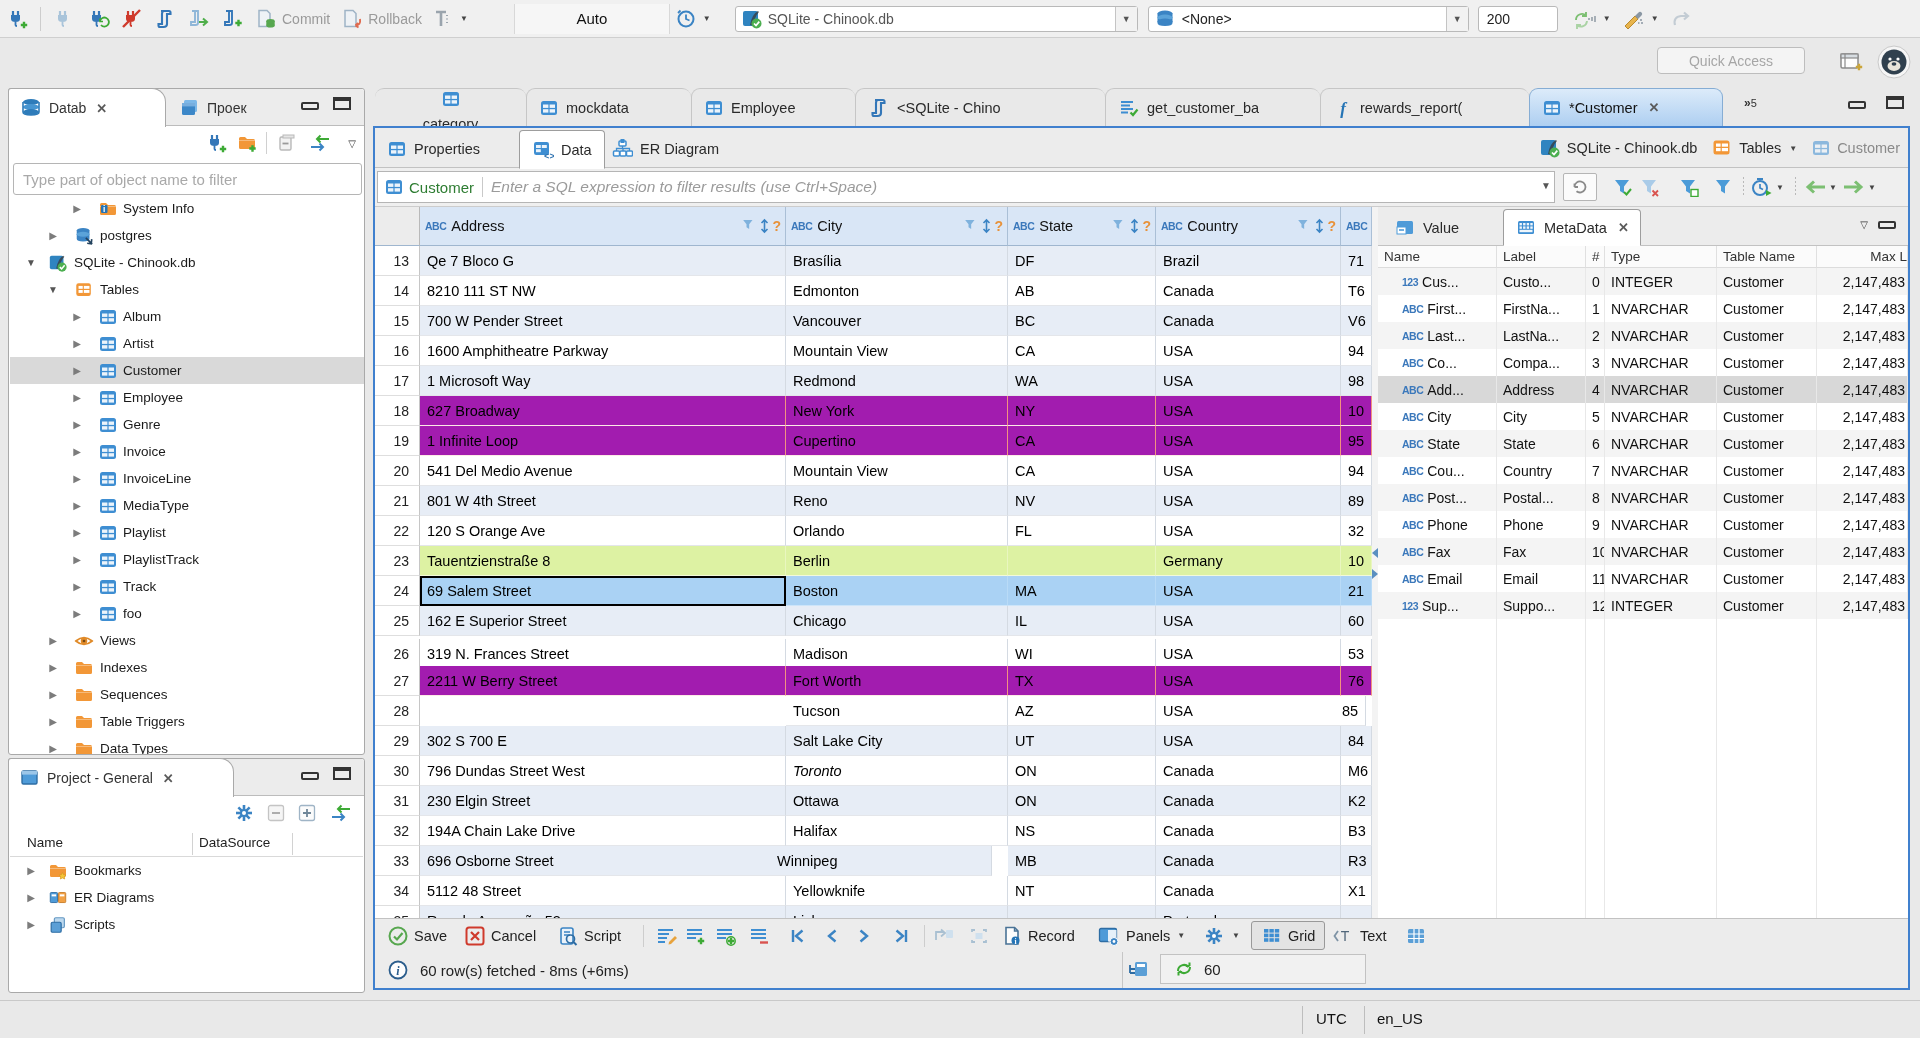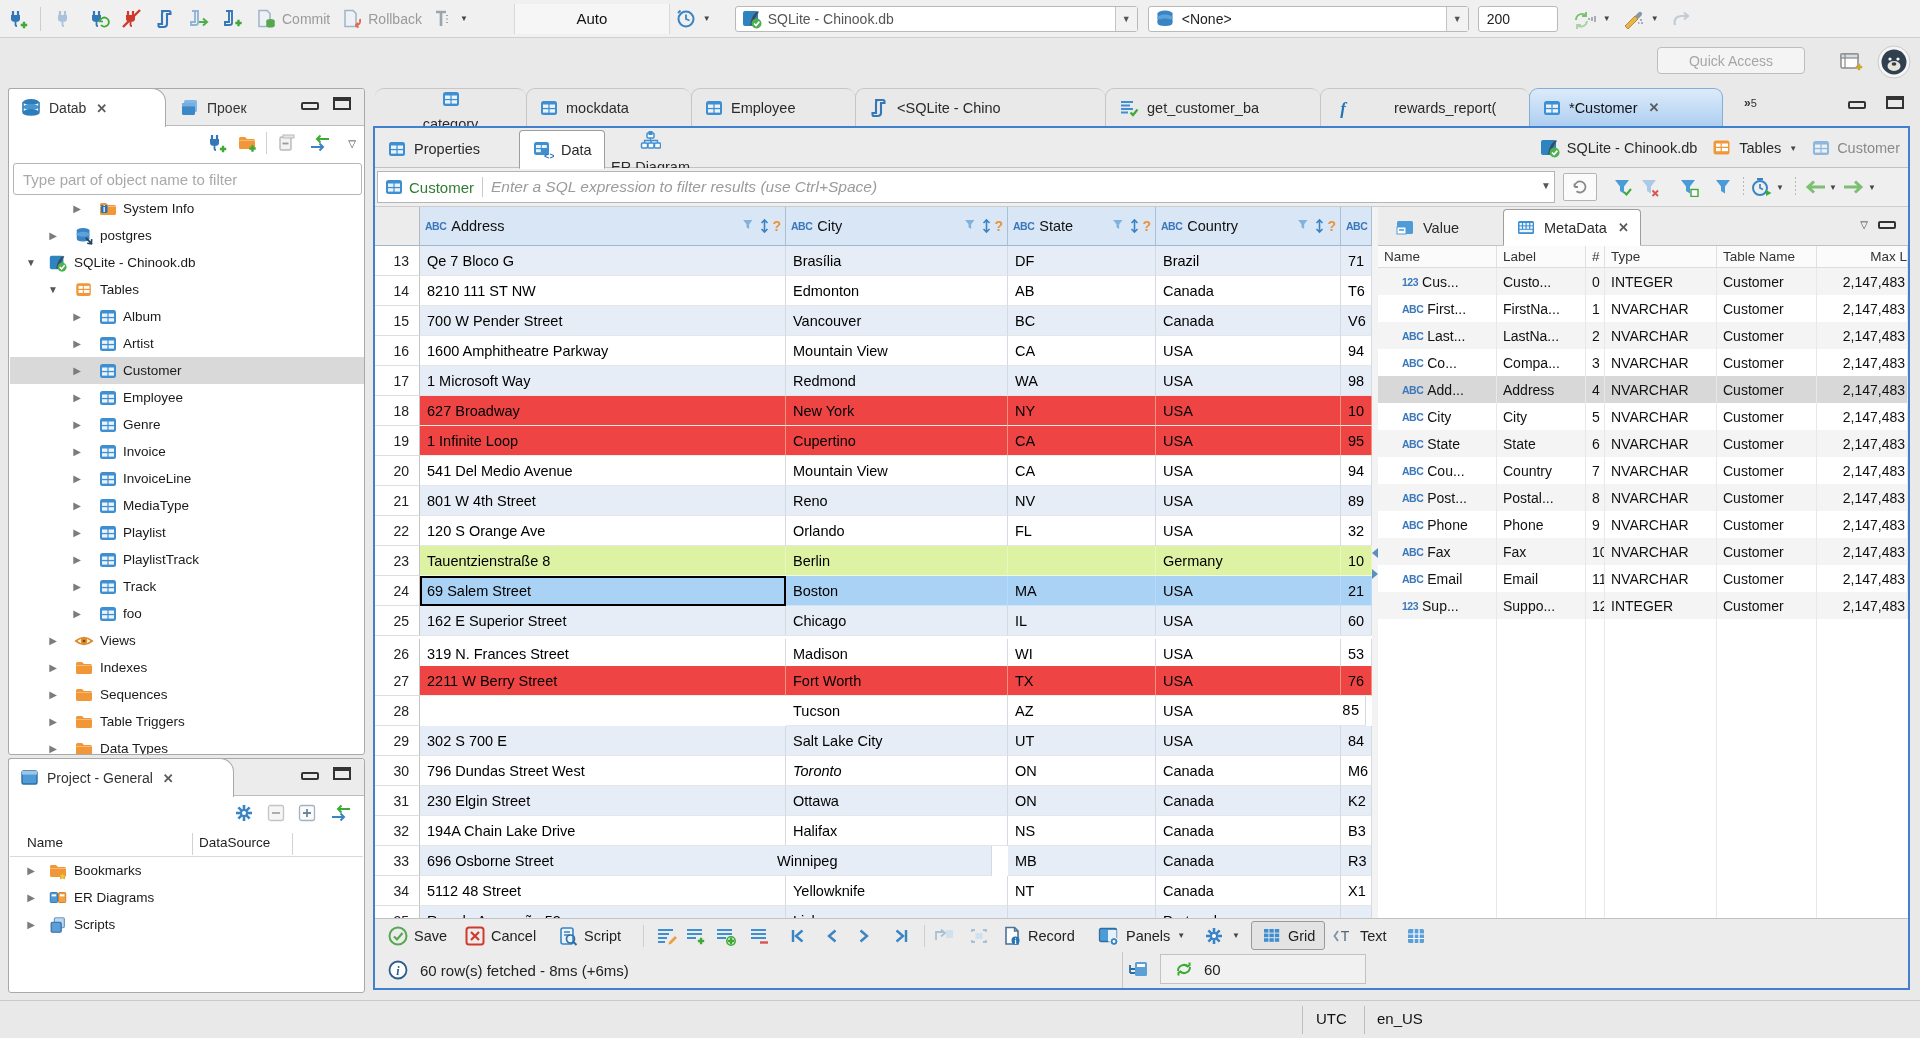--- a/index.html
+++ b/index.html
@@ -108,21 +108,21 @@
     border-right:1px solid #b9b9b9; border-bottom:1px solid #9fb6cf; }
   .grow { position:absolute; left:0; width:997px; height:30px; }
   .gnum { position:absolute; left:0; top:0; width:45px; height:30px; background:#fff;
     border-right:1px solid #c6c6c6; border-bottom:1px solid #dedede; font-size:14px;
     color:#222; display:flex; align-items:center; justify-content:flex-end; padding-right:10px; }
   .gcell { position:absolute; top:0; height:30px; font-size:14.5px; color:#000;
     display:flex; align-items:center; padding-left:7px; white-space:nowrap; overflow:hidden;
     border-right:1px solid #d4dae2; border-bottom:1px solid #e4e6ea; }
   .grow.stripe .gcell { background:#e7edf6; }
   .grow.plain .gcell { background:#ffffff; }
-  .grow.deleted .gcell { background:#ef4444; border-right-color:#f2927f; border-bottom-color:#fceae6; }
+  .grow.deleted .gcell { background:#a21caf; border-right-color:#f2927f; border-bottom-color:#fceae6; }
   .grow.new .gcell { background:#ddf2a3; border-right-color:#e9f6c0; border-bottom-color:#f3fada; }
   .grow.selected .gcell { background:#aad2f4; border-right-color:#b9dbf7; border-bottom-color:#cde5f9; }
   .grow .gcell.focused, .grow.selected .gcell.focused { border:2px solid #000; padding-left:5px; }
 
   
   #sash { position:absolute; left:997px; top:79px; width:6px; height:711px; background:#f3f3f3; }
 
   
   #meta-panel { position:absolute; left:1003px; top:79px; width:530px; height:711px; background:#fff; }
   #meta-tabs { position:absolute; left:0; top:0; width:100%; height:39px; background:#ececec;
@@ -809,21 +809,21 @@
         </svg>
       </span>
       <span style="white-space: nowrap; overflow: hidden;">&lt;SQLite - Chino</span>
     </div>
     <div class="etab" style="left: 947px; width: 209px;">
       <span class="ico">
         <svg width="20" height="22" viewBox="0 0 20 22">
           <text x="10" y="17" font-size="17" font-style="italic" font-weight="bold" fill="#2574b5" text-anchor="middle" font-family="Liberation Serif,serif">f</text>
         </svg>
       </span>
-      <span style="white-space: nowrap; overflow: hidden; margin-left: 34px;">rewards_report(</span>
+      <span style="white-space: nowrap; overflow: hidden;">rewards_report(</span>
     </div>
     <div class="etab sel" style="left: 1156px; width: 194px;">
       <span class="ico">
         <svg width="20" height="20" viewBox="0 0 20 20">
           <rect x="2" y="3" width="16" height="14" rx="2.5" fill="#3e8ed2"></rect>
           <rect x="4" y="6.5" width="5.4" height="3.4" fill="#fff" opacity="0.9"></rect>
           <rect x="10.6" y="6.5" width="5.4" height="3.4" fill="#fff" opacity="0.9"></rect>
           <rect x="4" y="11.2" width="5.4" height="3.4" fill="#fff" opacity="0.9"></rect>
           <rect x="10.6" y="11.2" width="5.4" height="3.4" fill="#fff" opacity="0.9"></rect>
         </svg>
@@ -855,21 +855,21 @@
           <svg width="22" height="22" viewBox="0 0 22 22">
             <rect x="2" y="3" width="15" height="13" rx="2.2" fill="#3e8ed2"></rect>
             <rect x="4" y="6" width="4.8" height="3" fill="#fff" opacity="0.9"></rect>
             <rect x="9.8" y="6" width="5" height="3" fill="#fff" opacity="0.9"></rect>
             <rect x="4" y="10.2" width="4.8" height="3" fill="#fff" opacity="0.9"></rect>
             <text x="12" y="20" font-size="9" font-weight="bold" fill="#2a6fae" font-family="Liberation Mono,monospace">&lt;&gt;</text>
           </svg>
         </span>
       <span>Data</span>
     </div>
-    <div class="stab" style="left:224px;flex-direction:column;">
+    <div class="stab" style="left:224px;">
       <span class="ico">
           <svg width="22" height="22" viewBox="0 0 22 22">
             <rect x="8" y="3" width="7" height="5" rx="1" fill="#fff" stroke="#3e8ed2" stroke-width="1.5"></rect>
             <rect x="2.5" y="13" width="6" height="5" rx="1" fill="#fff" stroke="#3e8ed2" stroke-width="1.5"></rect>
             <rect x="9" y="13" width="6" height="5" rx="1" fill="#fff" stroke="#3e8ed2" stroke-width="1.5"></rect>
             <rect x="15.5" y="13" width="6" height="5" rx="1" fill="#fff" stroke="#3e8ed2" stroke-width="1.5"></rect>
             <path d="M11.5 8 V10.5 M5.5 13 V10.5 H18.5 V13 M12 10.5 V13" stroke="#3e8ed2" stroke-width="1.3" fill="none"></path>
             <rect x="9.5" y="1" width="4" height="4" fill="#3e8ed2"></rect>
           </svg>
         </span>
@@ -1186,21 +1186,21 @@
         <div class="gcell" style="left: 411px; width: 222px;">Fort Worth</div>
         <div class="gcell" style="left: 633px; width: 148px;">TX</div>
         <div class="gcell" style="left: 781px; width: 185px;">USA</div>
         <div class="gcell" style="left: 966px; width: 31px;">76</div>
       </div>
       <div class="grow plain" style="top: 489px;">
         <div class="gnum">28</div>
         <div class="gcell" style="left: 411px; width: 222px;">Tucson</div>
         <div class="gcell" style="left: 633px; width: 148px;">AZ</div>
         <div class="gcell" style="left: 781px; width: 185px;">USA</div>
-        <div class="gcell" style="left: 960px; width: 31px; font-family: Liberation Mono, monospace;">85</div>
+        <div class="gcell" style="left: 960px; width: 31px;">85</div>
       </div>
       <div class="grow stripe" style="top: 519px;">
         <div class="gnum">29</div>
         <div class="gcell" style="left: 45px; width: 366px;">302 S 700 E</div>
         <div class="gcell" style="left: 411px; width: 222px;">Salt Lake City</div>
         <div class="gcell" style="left: 633px; width: 148px;">UT</div>
         <div class="gcell" style="left: 781px; width: 185px;">USA</div>
         <div class="gcell" style="left: 966px; width: 31px;">84</div>
       </div>
       <div class="grow plain" style="top: 549px;">

